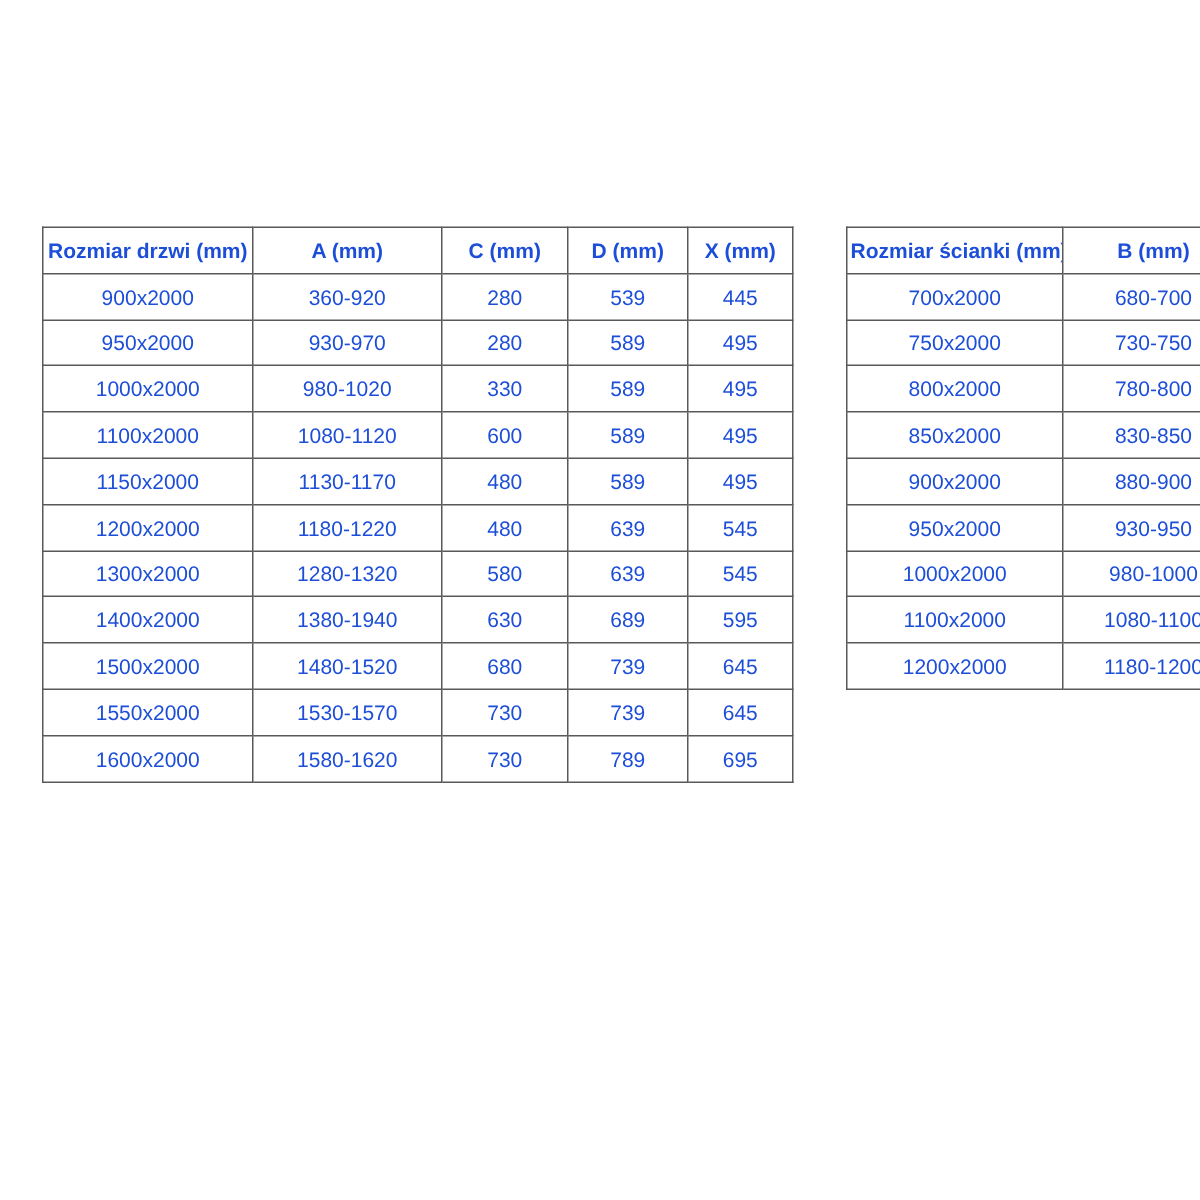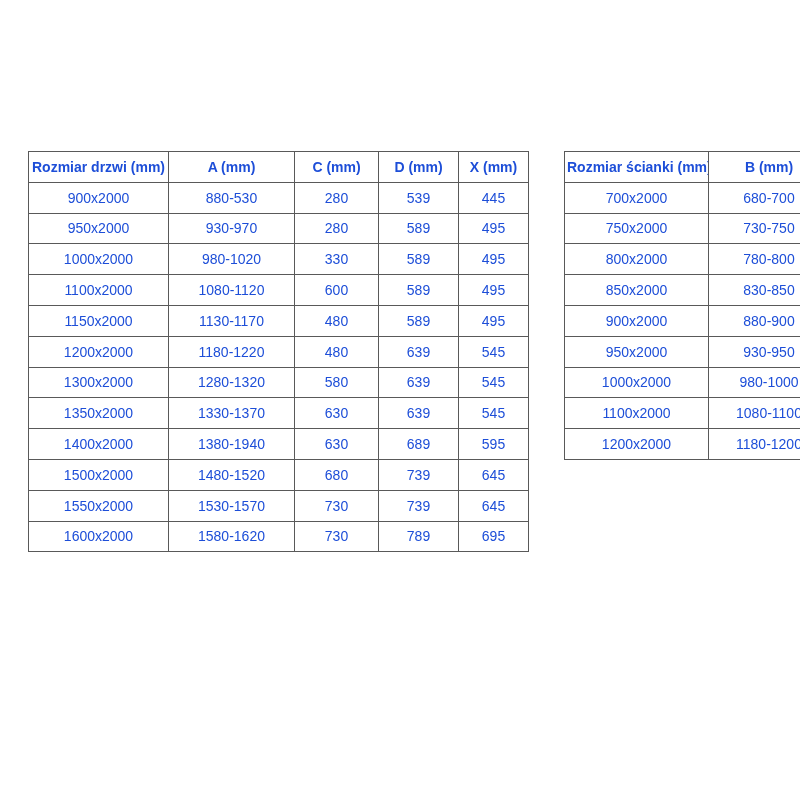--- a/index.html
+++ b/index.html
@@ -69,21 +69,21 @@
           <th>Rozmiar drzwi (mm)</th>
           <th>A (mm)</th>
           <th>C (mm)</th>
           <th>D (mm)</th>
           <th>X (mm)</th>
         </tr>
     </thead>
     <tbody>
         <tr>
           <td>900x2000</td>
-          <td>880-530</td>
+          <td>360-920</td>
           <td>280</td>
           <td>539</td>
           <td>445</td>
         </tr>
         <tr>
           <td>950x2000</td>
           <td>930-970</td>
           <td>280</td>
           <td>589</td>
           <td>495</td>
@@ -117,27 +117,20 @@
           <td>545</td>
         </tr>
         <tr>
           <td>1300x2000</td>
           <td>1280-1320</td>
           <td>580</td>
           <td>639</td>
           <td>545</td>
         </tr>
         <tr>
-          <td>1350x2000</td>
-          <td>1330-1370</td>
-          <td>630</td>
-          <td>639</td>
-          <td>545</td>
-        </tr>
-        <tr>
           <td>1400x2000</td>
           <td>1380-1940</td>
           <td>630</td>
           <td>689</td>
           <td>595</td>
         </tr>
         <tr>
           <td>1500x2000</td>
           <td>1480-1520</td>
           <td>680</td>

